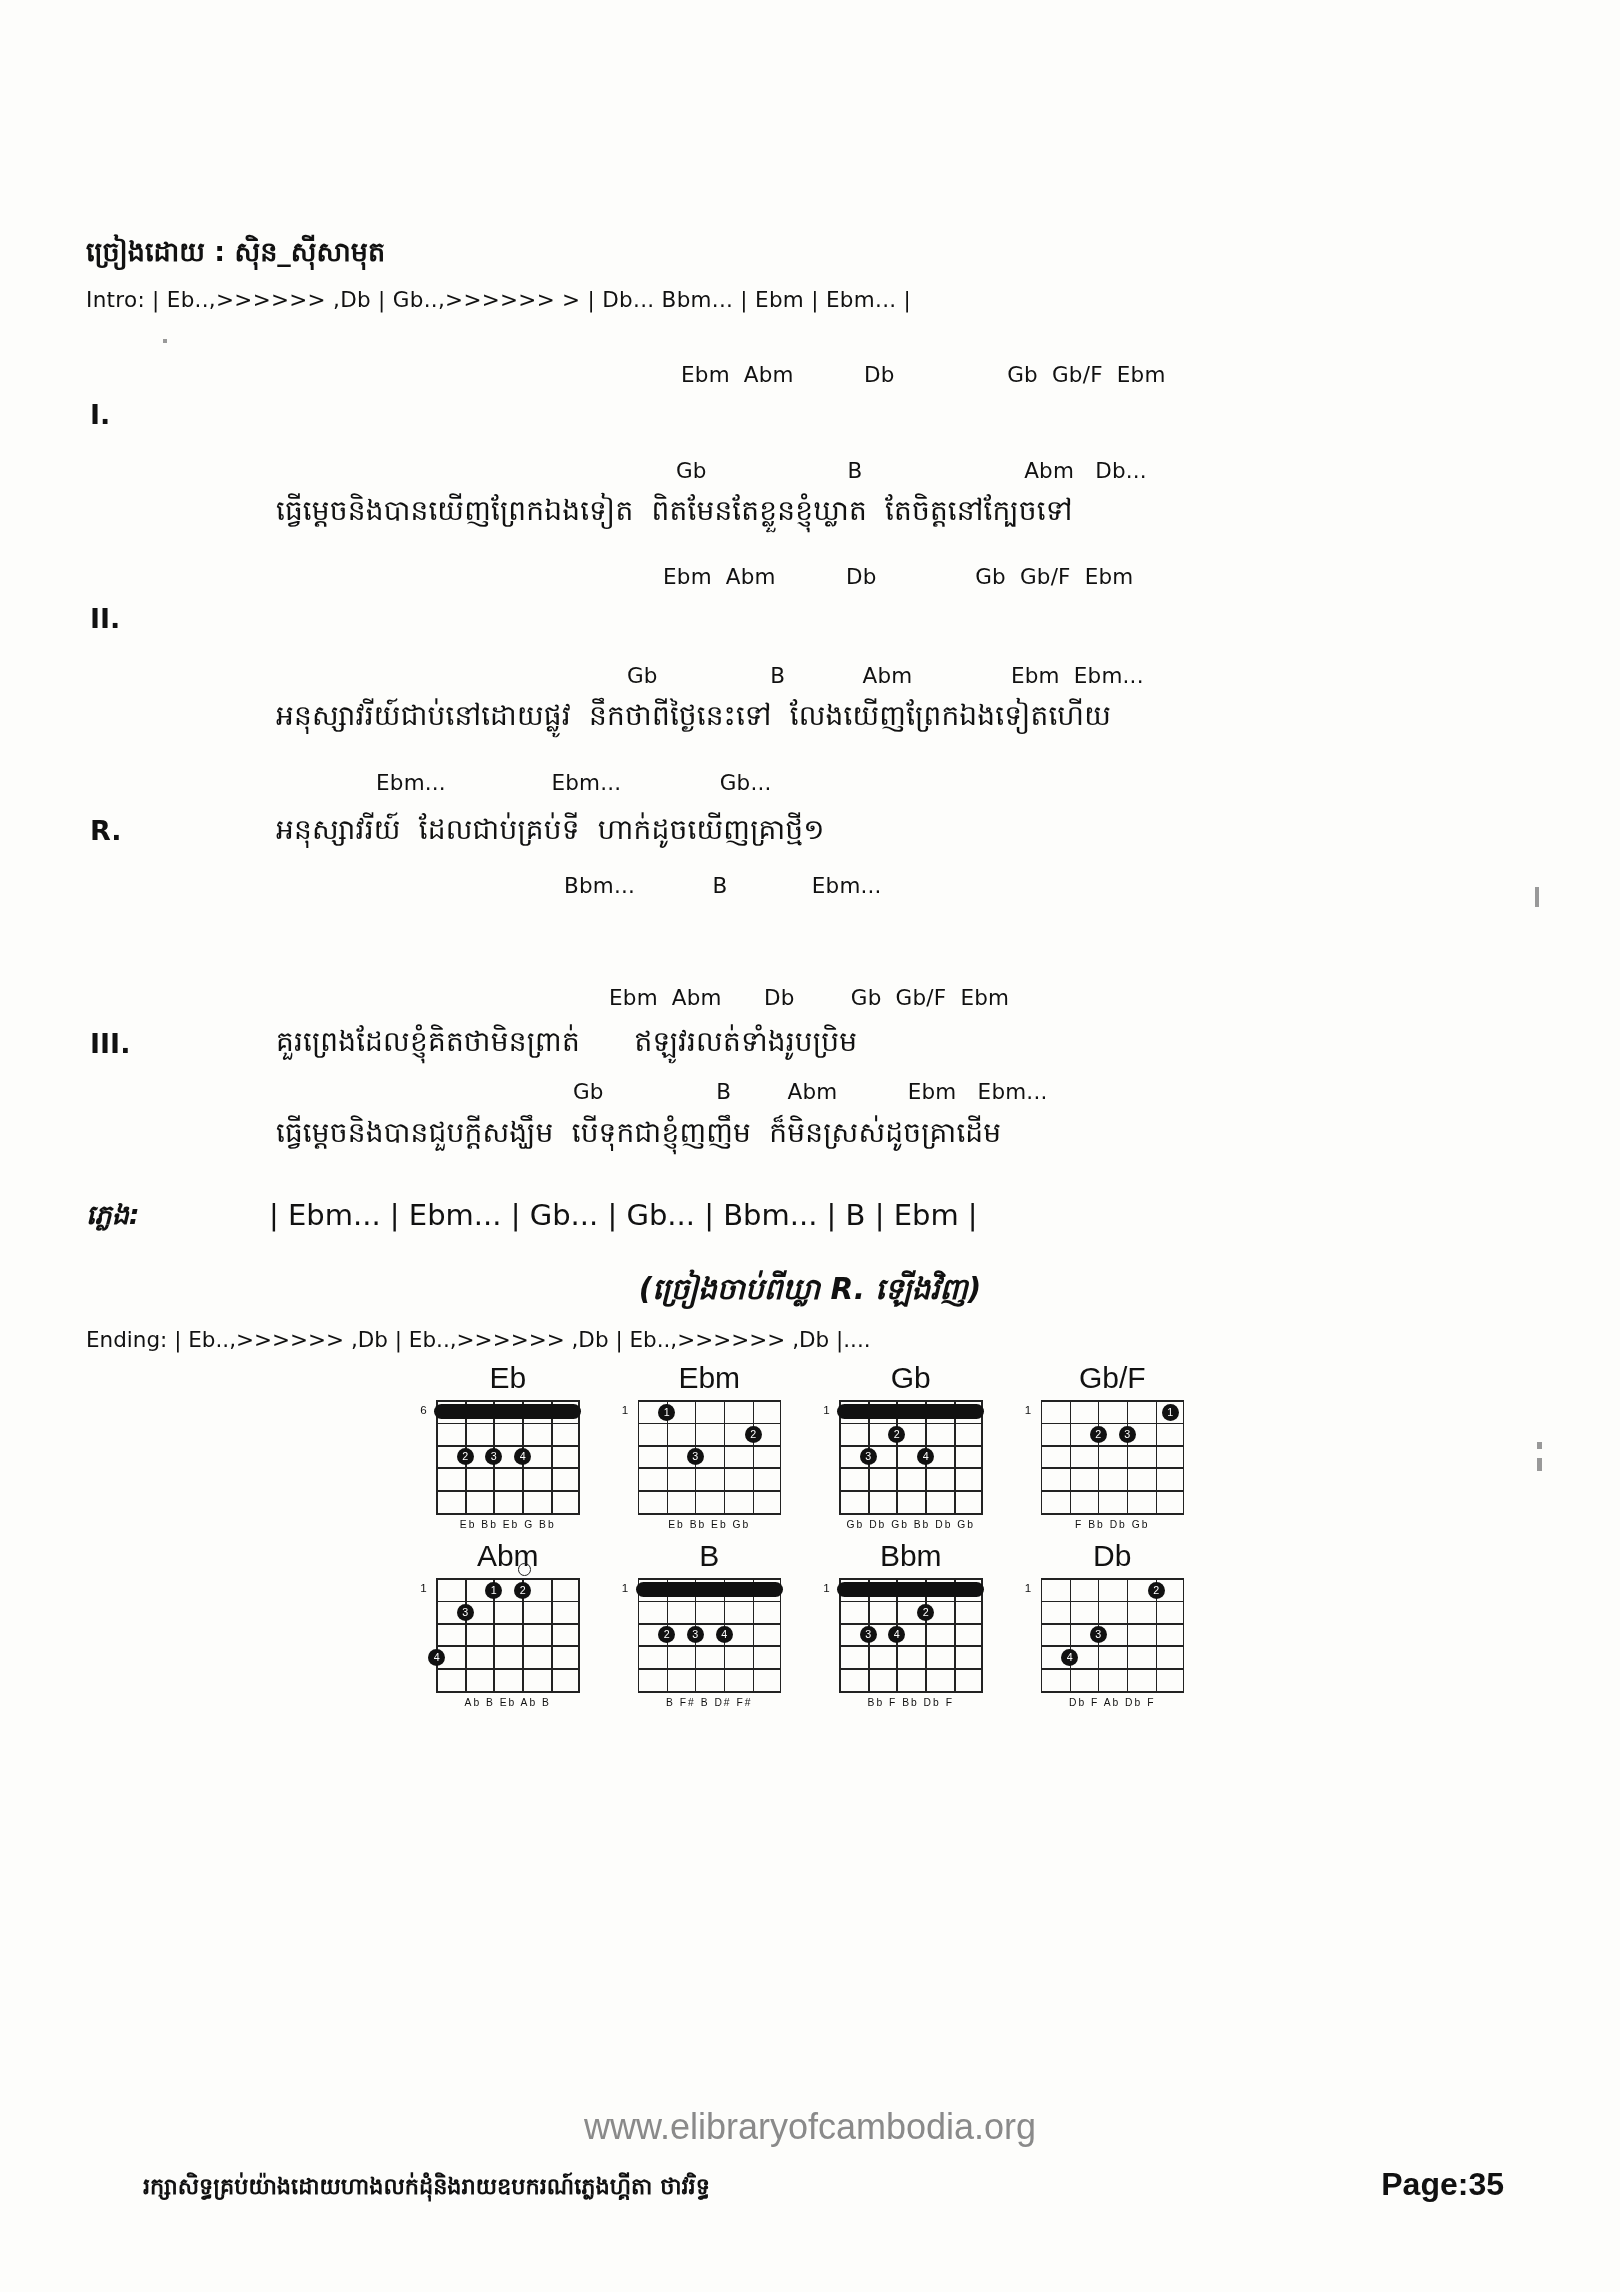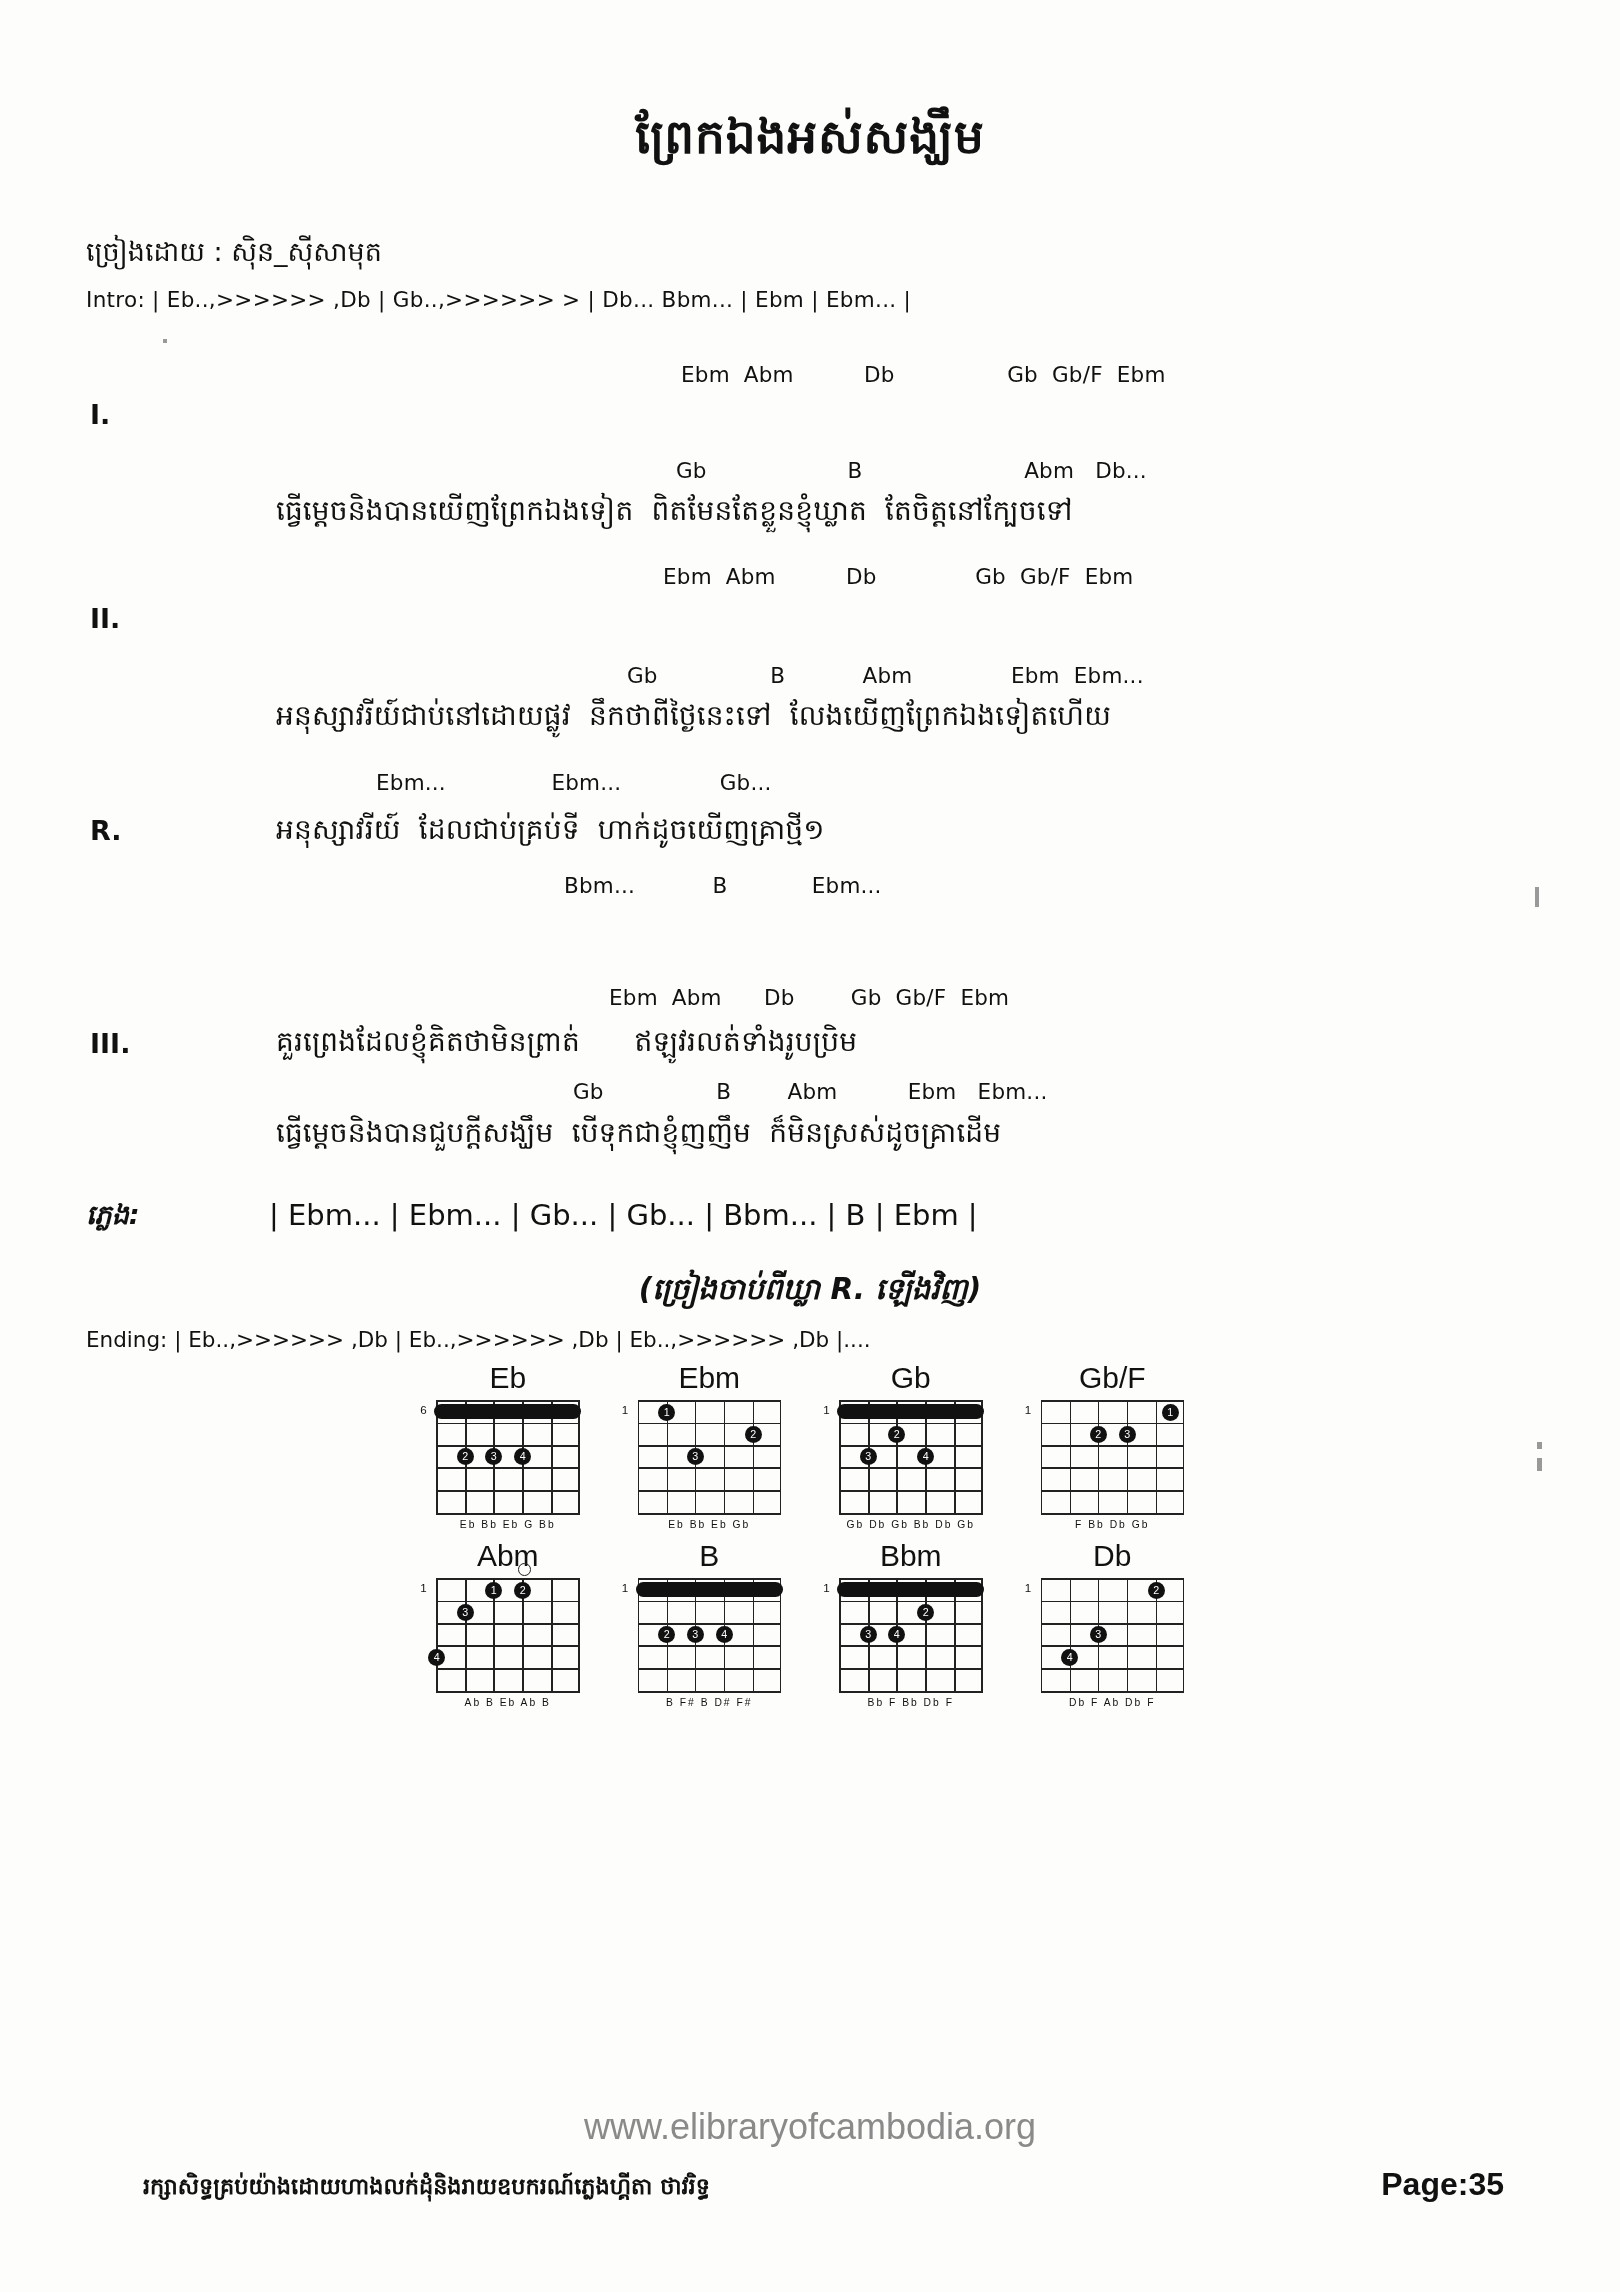--- a/index.html
+++ b/index.html
@@ -29,21 +29,21 @@
     text-align: center;
     font-size: 47px;
     font-weight: bold;
     letter-spacing: 0.9px;
   }
   .byline {
     position: absolute;
     top: 235px;
     left: 86px;
     font-size: 27px;
-    font-weight: normal;
+    font-weight: bold;
   }
   .intro {
     position: absolute;
     top: 287px;
     left: 86px;
     font-size: 21.5px;
     letter-spacing: 0.3px;
   }
   .marker {
     position: absolute;
@@ -204,21 +204,20 @@
   .speck {
     position: absolute;
     background: #999;
   }
 </style>
 </head>
 <body>
 
 <div class="page">
 
-  <div class="title">ព្រែកឯងអស់សង្ឃឹម</div>
 
   <div class="byline">ច្រៀងដោយ :  សុិន_សុីសាមុត</div>
 
   <div class="intro">Intro: | Eb..,&gt;&gt;&gt;&gt;&gt;&gt; ,Db | Gb..,&gt;&gt;&gt;&gt;&gt;&gt; &gt; | Db... Bbm... | Ebm | Ebm... |</div>
 
   <div class="marker" style="top:399px;">I.</div>
   <div class="chordline" style="top:362px; left:681px;">Ebm  Abm          Db                Gb  Gb/F  Ebm</div>
   <div class="chordline" style="top:458px; left:676px;">Gb                    B                       Abm   Db...</div>
   <div class="lyricline khmer" style="top:493px; left:276px;">ធ្វើម្ដេចនិងបានយើញព្រែកឯងទៀត  ពិតមែនតែខ្លួនខ្ញុំឃ្លាត  តែចិត្តនៅក្បែចទៅ</div>
 

